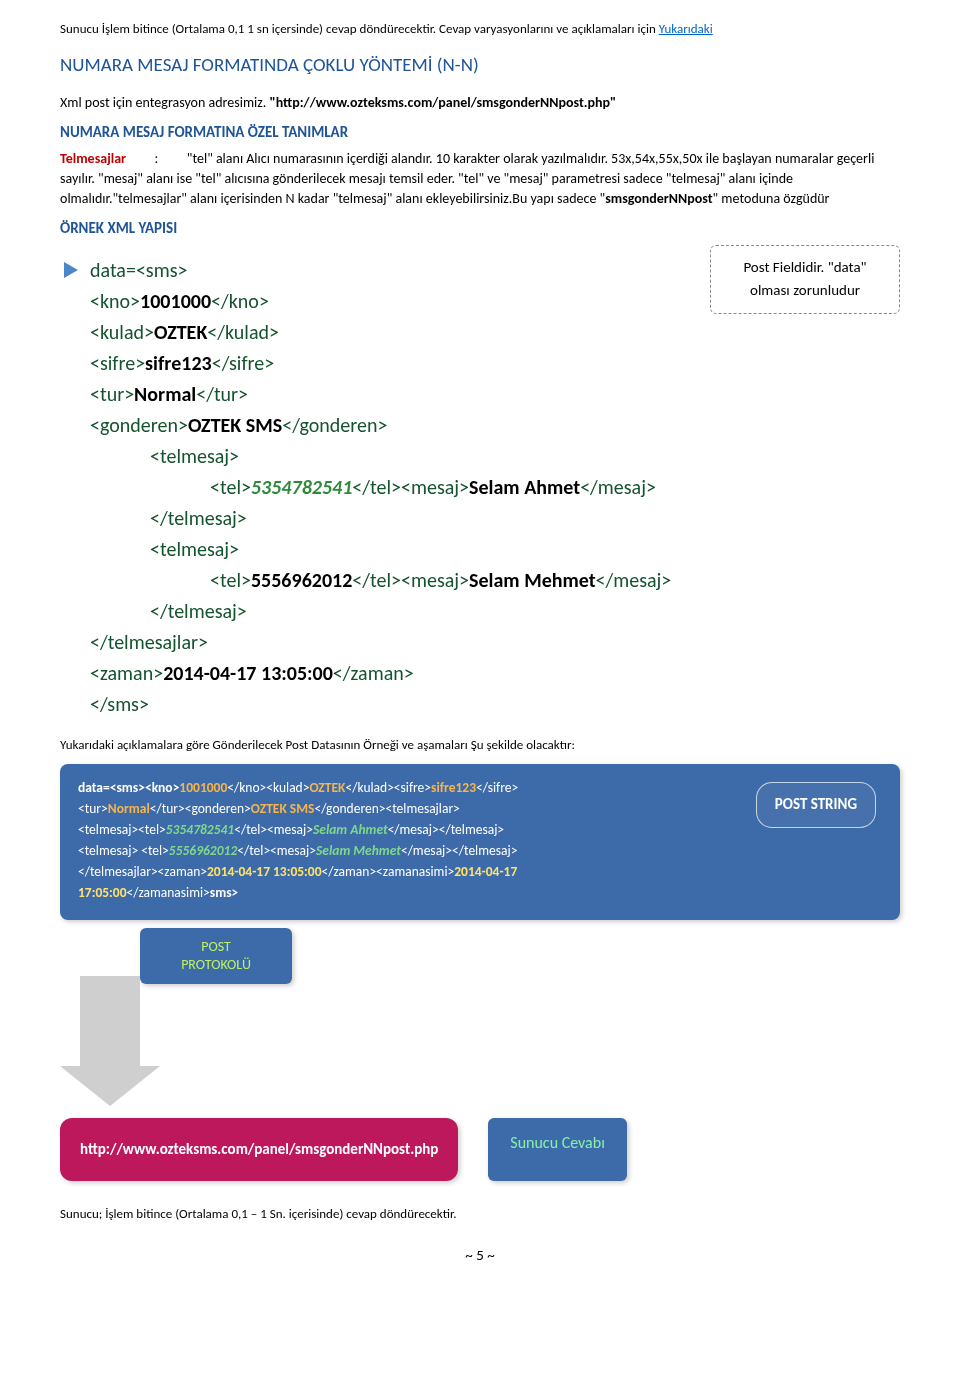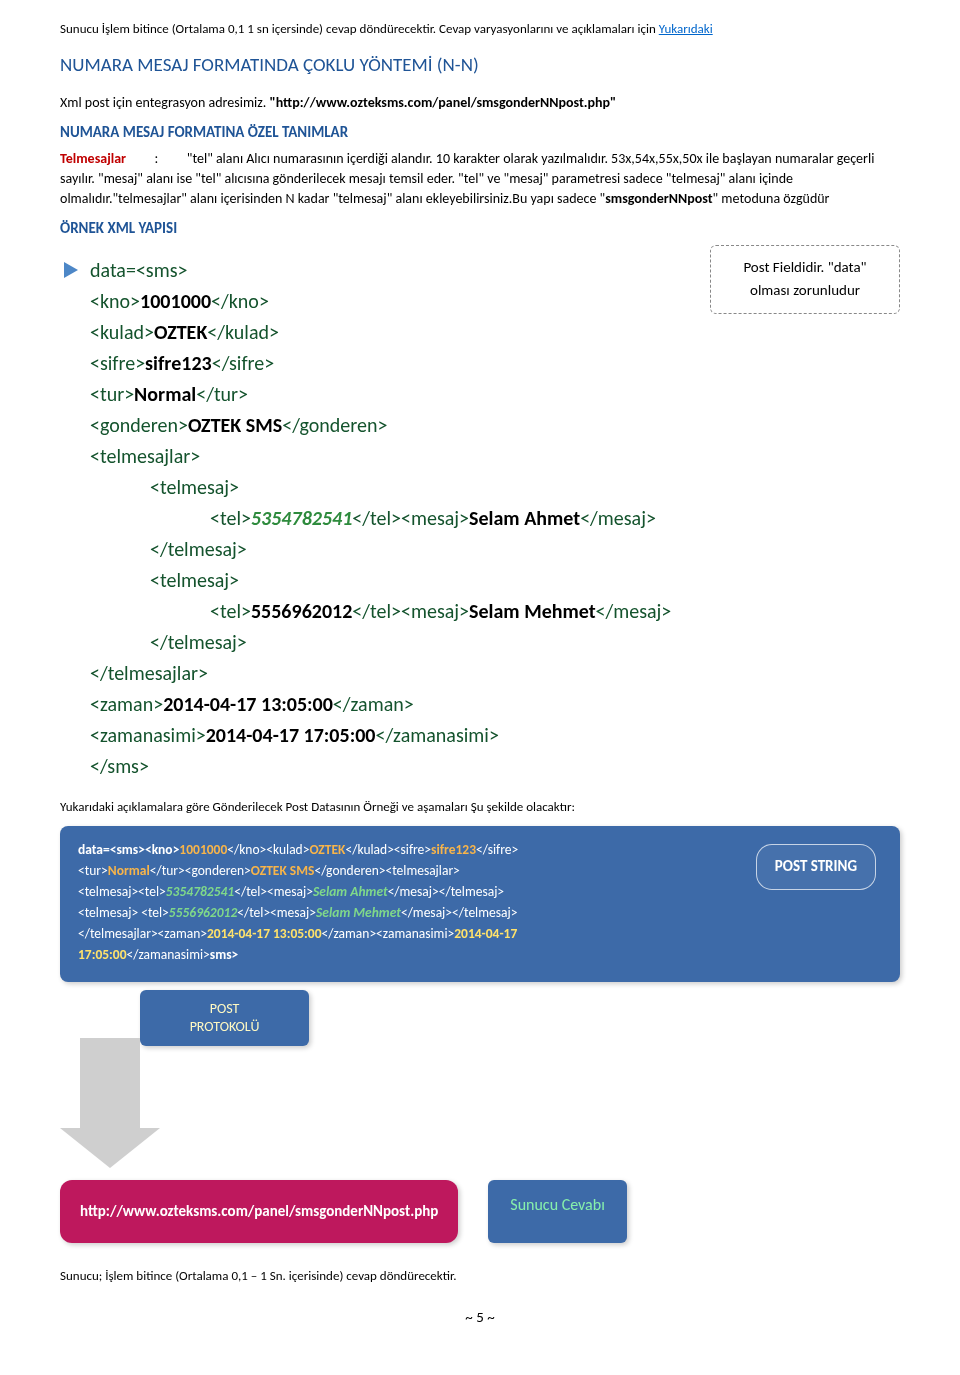--- a/index.html
+++ b/index.html
@@ -18,21 +18,21 @@
   .xml-val-black { color: #000; font-weight: bold; }
   .xml-val-green { color: #2e8b3d; font-weight: bold; font-style: italic; }
   .indent1 { padding-left: 60px; }
   .indent2 { padding-left: 120px; }
   .note-line { font-size: 13px; margin: 10px 0; }
   .post-box { position: relative; background: #3d6aa8; color: #fff; border-radius: 8px; padding: 14px 18px 16px; font-size: 13.5px; line-height: 1.55; margin-bottom: 0; box-shadow: 2px 2px 5px rgba(0,0,0,0.2); }
   .post-box .v-orange { color: #f7b44a; font-weight: bold; }
   .post-box .v-green { color: #7fd88a; font-weight: bold; font-style: italic; }
   .post-box .v-yellow { color: #ffe26b; font-weight: bold; }
   .post-string-label { position: absolute; right: 24px; top: 18px; border: 1px solid rgba(255,255,255,0.7); border-radius: 16px; padding: 10px 18px; font-weight: bold; font-size: 15px; background: rgba(255,255,255,0.05); }
-  .post-proto { background: #3d6aa8; color: #fef9c3; width: 169px; text-align: center; padding: 10px 0; border-radius: 6px; margin-left: 80px; margin-top: 8px; box-shadow: 2px 2px 5px rgba(0,0,0,0.2); font-size: 14px; line-height: 1.3; }
+  .post-proto { background: #3d6aa8; color: #bef264; width: 152px; text-align: center; padding: 10px 0; border-radius: 6px; margin-left: 80px; margin-top: 8px; box-shadow: 2px 2px 5px rgba(0,0,0,0.2); font-size: 14px; line-height: 1.3; }
   .down-arrow { margin-left: 20px; margin-top: -8px; }
   .down-arrow-stem { width: 60px; height: 90px; background: #cfcfcf; }
   .down-arrow-head { width: 0; height: 0; border-left: 50px solid transparent; border-right: 50px solid transparent; border-top: 40px solid #cfcfcf; margin-left: -20px; }
   .bottom-row { display: flex; gap: 30px; align-items: stretch; margin-top: 12px; }
   .url-box { background: #be185d; color: #fff; border-radius: 12px; padding: 21px 20px; font-weight: bold; font-size: 15px; box-shadow: 2px 2px 5px rgba(0,0,0,0.2); }
   .reply-box { background: #3d6aa8; color: #86efac; border-radius: 6px; padding: 14px 22px; font-size: 16px; box-shadow: 2px 2px 5px rgba(0,0,0,0.2); }
   .footer-line { font-size: 13px; margin-top: 24px; }
   .page-num { text-align: center; margin-top: 22px; font-size: 15px; }
   .nowrap { white-space: nowrap; }
 </style>
@@ -69,30 +69,28 @@
     <div>olması zorunludur</div>
   </div>
   <div class="arrow-head"></div>
 
   <div class="nowrap"><span class="xml-tag">data=&lt;sms&gt;</span></div>
   <div class="nowrap"><span class="xml-tag">&lt;kno&gt;</span><span class="xml-val-black">1001000</span><span class="xml-tag">&lt;/kno&gt;</span></div>
   <div class="nowrap"><span class="xml-tag">&lt;kulad&gt;</span><span class="xml-val-black">OZTEK</span><span class="xml-tag">&lt;/kulad&gt;</span></div>
   <div class="nowrap"><span class="xml-tag">&lt;sifre&gt;</span><span class="xml-val-black">sifre123</span><span class="xml-tag">&lt;/sifre&gt;</span></div>
   <div class="nowrap"><span class="xml-tag">&lt;tur&gt;</span><span class="xml-val-black">Normal</span><span class="xml-tag">&lt;/tur&gt;</span></div>
   <div class="nowrap"><span class="xml-tag">&lt;gonderen&gt;</span><span class="xml-val-black">OZTEK SMS</span><span class="xml-tag">&lt;/gonderen&gt;</span></div>
-  <div class="nowrap"><span class="xml-tag">&lt;telmesajlar&gt;</span></div>
   <div class="nowrap indent1"><span class="xml-tag">&lt;telmesaj&gt;</span></div>
   <div class="nowrap indent2"><span class="xml-tag">&lt;tel&gt;</span><span class="xml-val-green">5354782541</span><span class="xml-tag">&lt;/tel&gt;</span><span class="xml-tag">&lt;mesaj&gt;</span><span class="xml-val-black">Selam Ahmet</span><span class="xml-tag">&lt;/mesaj&gt;</span></div>
   <div class="nowrap indent1"><span class="xml-tag">&lt;/telmesaj&gt;</span></div>
   <div class="nowrap indent1"><span class="xml-tag">&lt;telmesaj&gt;</span></div>
   <div class="nowrap indent2"><span class="xml-tag">&lt;tel&gt;</span><span class="xml-val-black">5556962012</span><span class="xml-tag">&lt;/tel&gt;</span><span class="xml-tag">&lt;mesaj&gt;</span><span class="xml-val-black">Selam Mehmet</span><span class="xml-tag">&lt;/mesaj&gt;</span></div>
   <div class="nowrap indent1"><span class="xml-tag">&lt;/telmesaj&gt;</span></div>
   <div class="nowrap"><span class="xml-tag">&lt;/telmesajlar&gt;</span></div>
   <div class="nowrap"><span class="xml-tag">&lt;zaman&gt;</span><span class="xml-val-black">2014-04-17 13:05:00</span><span class="xml-tag">&lt;/zaman&gt;</span></div>
-  <div class="nowrap"><span class="xml-tag">&lt;zamanasimi&gt;</span><span class="xml-val-black">2014-04-17 17:05:00</span><span class="xml-tag">&lt;/zamanasimi&gt;</span></div>
   <div class="nowrap"><span class="xml-tag">&lt;/sms&gt;</span></div>
 </div>
 
 <div class="note-line">Yukarıdaki açıklamalara göre Gönderilecek Post Datasının Örneği ve aşamaları Şu şekilde olacaktır:</div>
 
 <div class="post-box">
   <div class="post-string-label">POST STRING</div>
   <div style="max-width:540px;">
     <b><span>data=&lt;sms&gt;&lt;kno&gt;</span></b><span class="v-orange">1001000</span><span>&lt;/kno&gt;&lt;kulad&gt;</span><span class="v-orange">OZTEK</span><span>&lt;/kulad&gt;&lt;sifre&gt;</span><span class="v-orange">sifre123</span><span>&lt;/sifre&gt;</span><br>
     <span>&lt;tur&gt;</span><span class="v-orange">Normal</span><span>&lt;/tur&gt;&lt;gonderen&gt;</span><span class="v-orange">OZTEK SMS</span><span>&lt;/gonderen&gt;&lt;telmesajlar&gt;</span><br>

